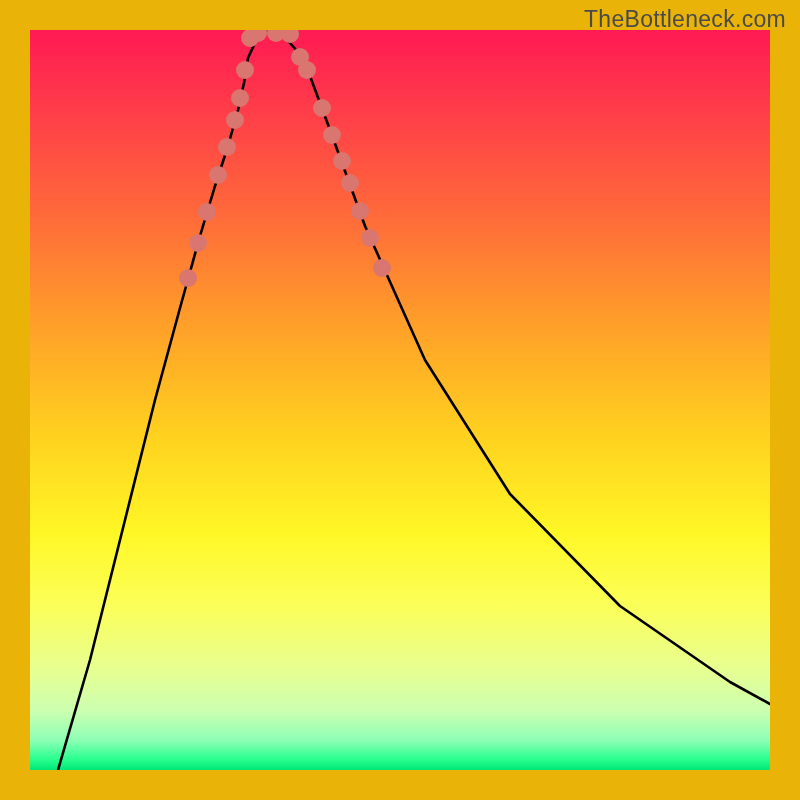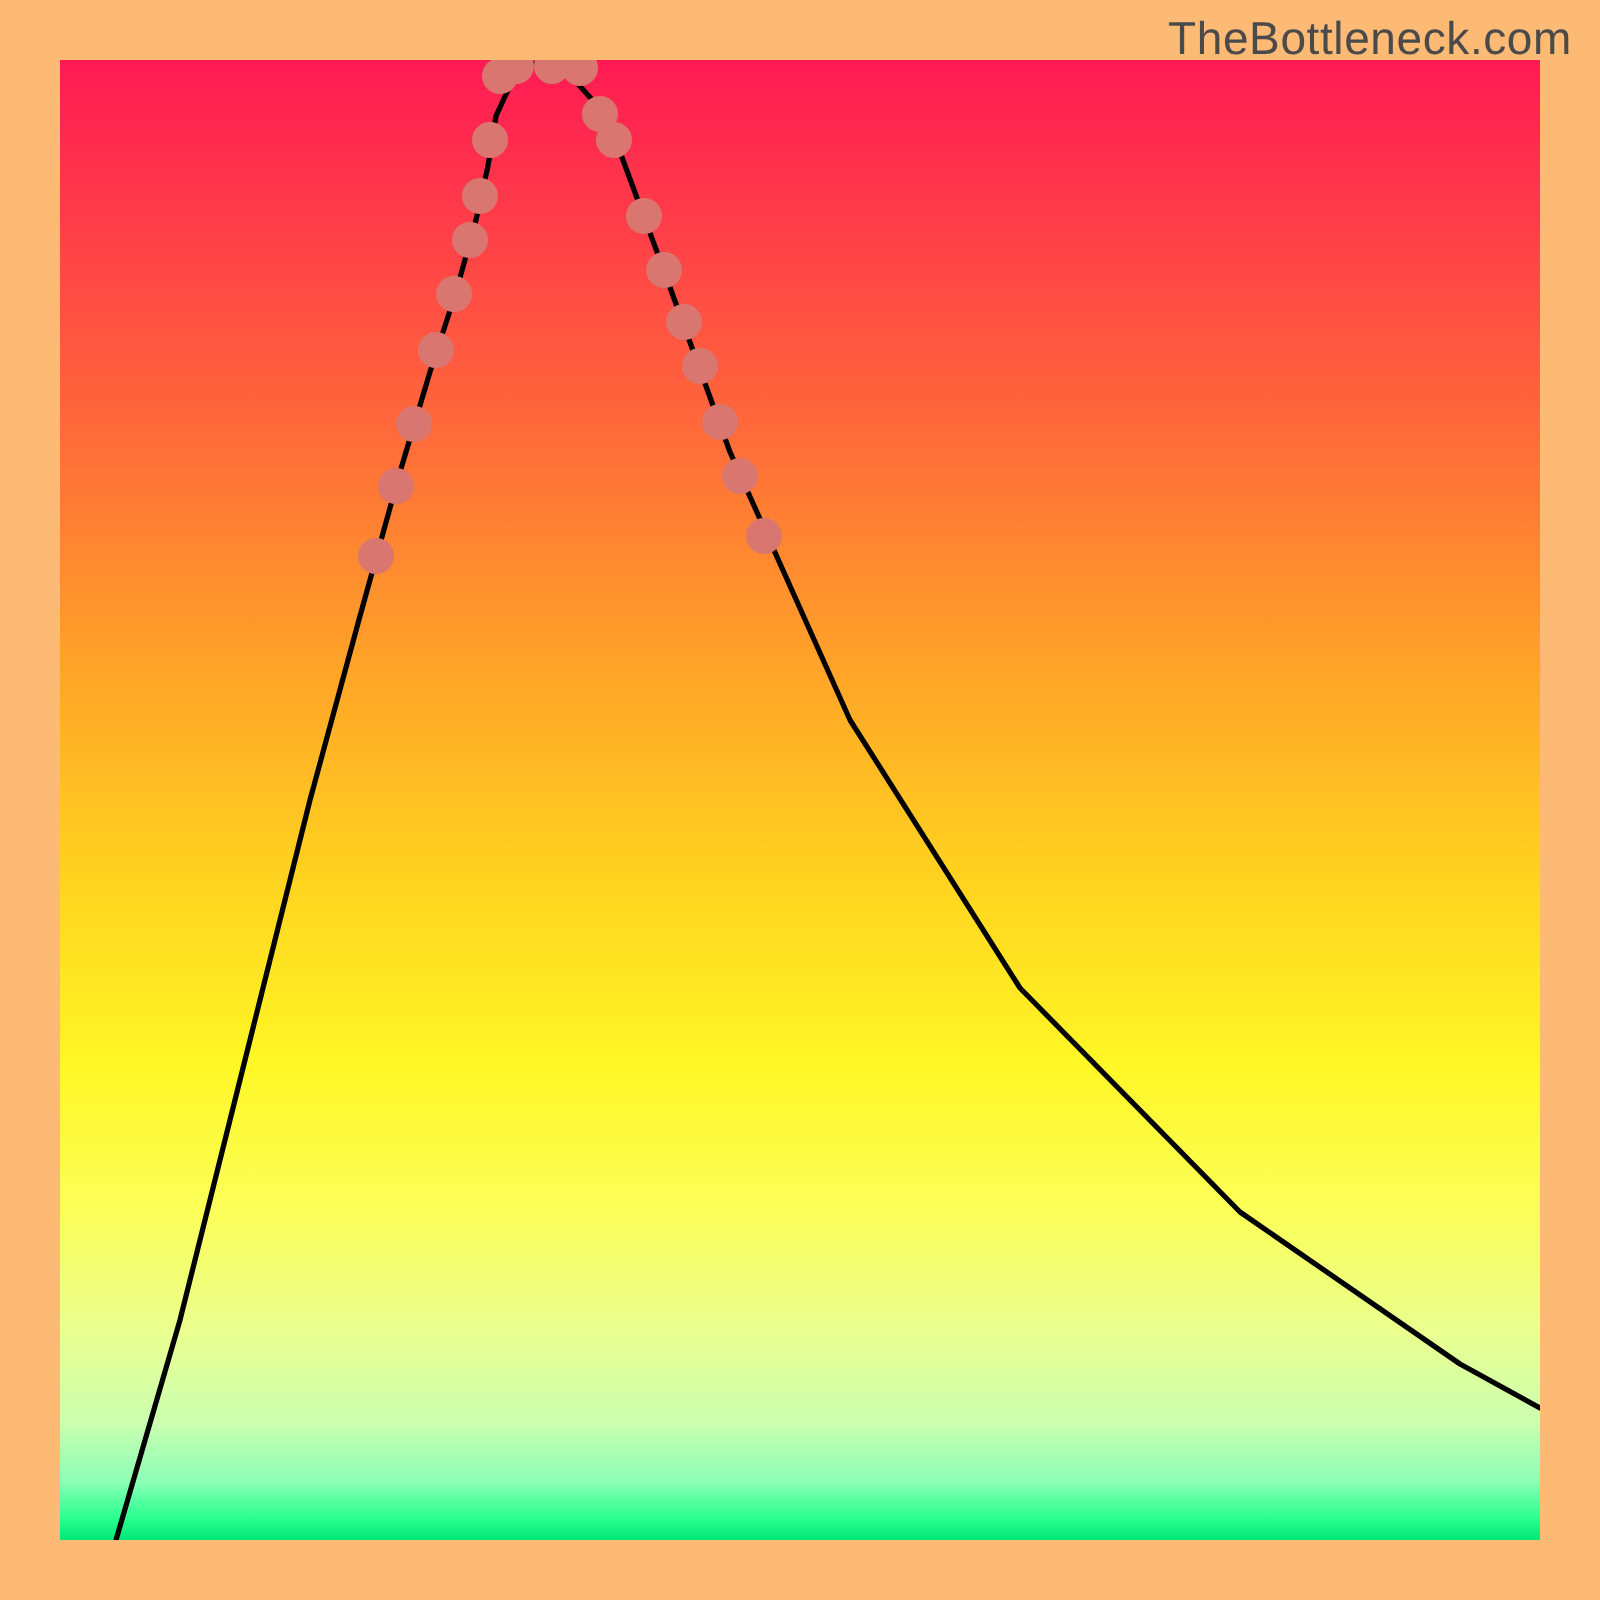--- a/index.html
+++ b/index.html
@@ -8,21 +8,21 @@
     width: 800px;
     height: 800px;
     overflow: hidden;
     background: #000;
     font-family: Arial, Helvetica, sans-serif;
   }
   .frame {
     position: relative;
     width: 800px;
     height: 800px;
-    background: #fdba74;
+    background: #eab308;
   }
   .plot-area {
     position: absolute;
     left: 30px;
     top: 30px;
     width: 740px;
     height: 740px;
     background: linear-gradient(to bottom,
       #ff1a53 0%,
       #ff3a4a 10%,

